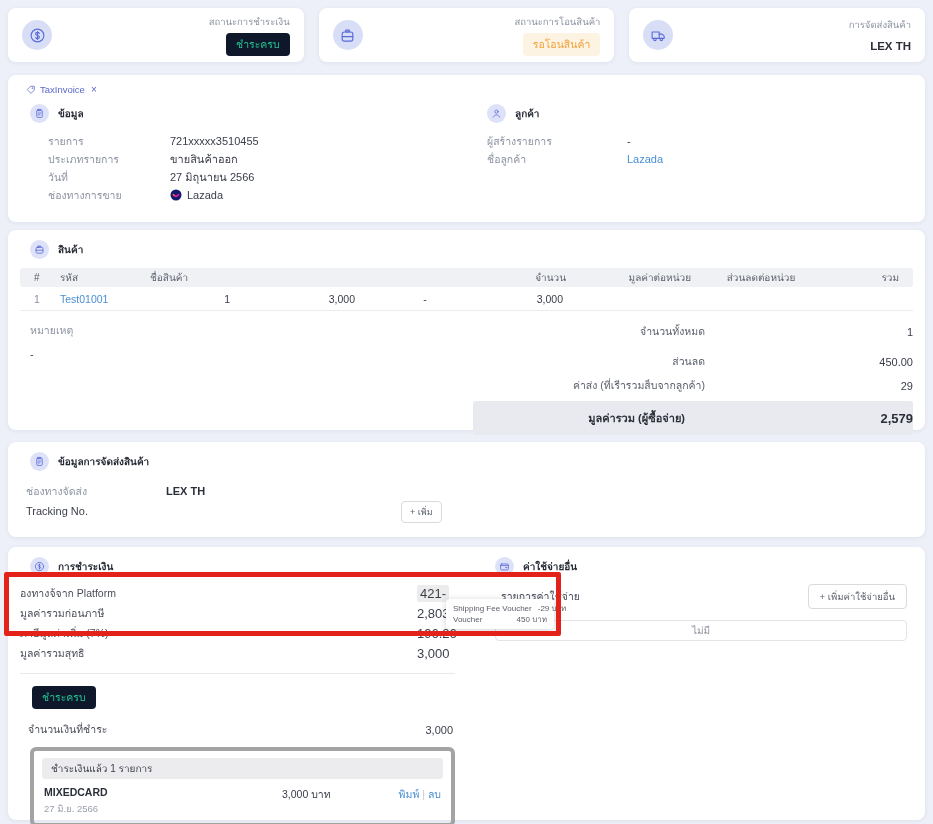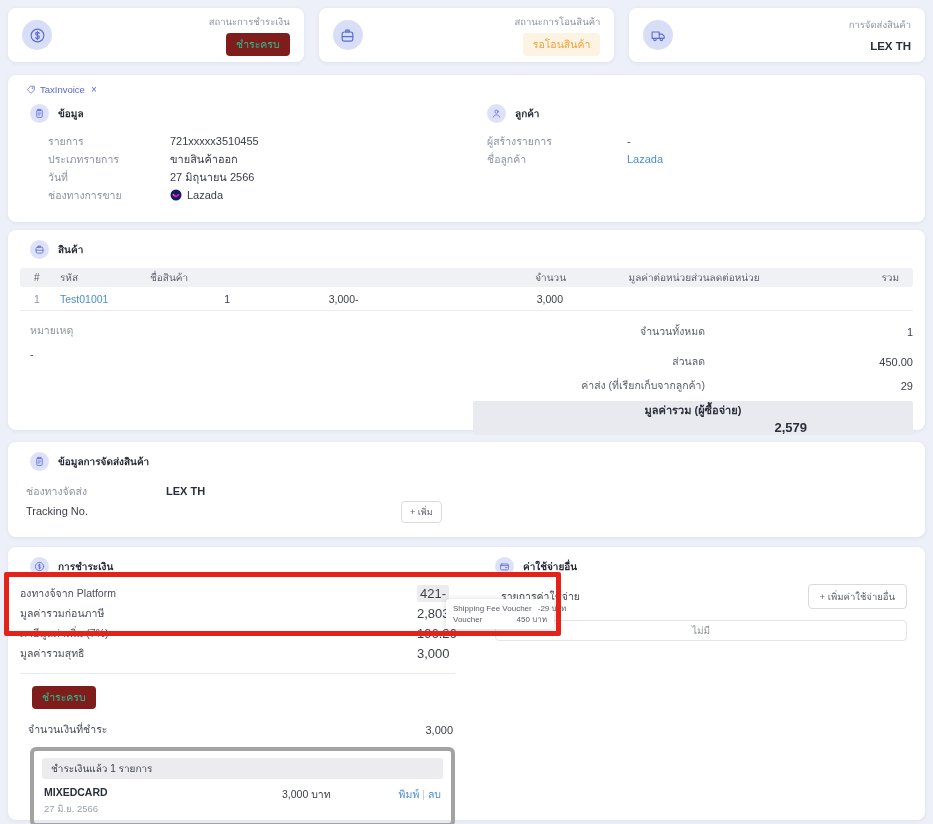--- a/index.html
+++ b/index.html
@@ -17,21 +17,21 @@
     box-shadow:0 1px 4px rgba(30,40,90,.07);
   }
   
   .status-row { display:flex; gap:15px; }
   .status-card { flex:1; height:54px; display:flex; align-items:center; justify-content:space-between; padding:0 14px; }
   .icon-circle { width:30px; height:30px; border-radius:50%; background:#d9def7; display:flex; align-items:center; justify-content:center; flex:none; }
   .icon-circle svg { width:17px; height:17px; stroke:#5a6bd8; fill:none; stroke-width:1.6; stroke-linecap:round; stroke-linejoin:round; }
   .status-right { text-align:right; }
   .status-title { font-size:9.5px; color:#8b91a0; margin-bottom:4px; }
   .badge { display:inline-block; font-size:10.5px; padding:3px 10px; border-radius:4px; }
-  .badge.mint { background:#7f1d1d; color:#21c493; }
+  .badge.mint { background:#0f172a; color:#21c493; }
   .badge.orange { background:#fdf3e2; color:#f0a23c; }
   .plain-value { font-size:11.5px; font-weight:bold; color:#2b2f3a; }
   
   .sec-header { display:flex; align-items:center; gap:9px; }
   .sec-icon { width:19px; height:19px; border-radius:50%; background:#dde2f9; display:flex; align-items:center; justify-content:center; flex:none; }
   .sec-icon svg { width:11px; height:11px; stroke:#5a6bd8; fill:none; stroke-width:1.8; stroke-linecap:round; stroke-linejoin:round; }
   .sec-title { font-size:10px; font-weight:bold; color:#262b35; }
   .lbl { font-size:10.5px; color:#8d93a2; }
   .val { font-size:11px; color:#3a3e49; }
   a.link { color:#4a8fd4; text-decoration:none; }
@@ -49,34 +49,34 @@
   .col-left .kv-row .lbl { width:122px; }
   .col-right .kv-row .lbl { width:140px; }
   .lazada-chip { display:flex; align-items:center; gap:5px; }
   .lazada-chip svg { width:12px; height:12px; }
   
   .products-card { margin-top:8px; height:200px; padding:10px 12px; }
   .tbl-head { display:flex; align-items:center; height:19px; background:#f0f1f4; border-radius:3px; margin-top:9px; padding:0 14px; font-size:10px; color:#5b606c; }
   .tbl-row  { display:flex; align-items:center; height:24px; padding:0 14px; font-size:10.5px; border-bottom:1px solid #ececf0; }
   .c-num { width:26px; } .c-code { width:90px; } .c-name { flex:1; }
   .c-qty { width:80px; text-align:right; } .c-unit { width:125px; text-align:right; }
-  .c-disc { width:140px; text-align:left; } .c-total { width:68px; text-align:right; }
+  .c-disc { width:140px; text-align:center; } .c-total { width:68px; text-align:right; }
   .row-idx { color:#8d93a2; }
   .summary-wrap { display:flex; margin-top:11px; }
   .note-block .lbl { display:block; }
   .note-block .val { display:block; margin-top:9px; }
   .summary { width:440px; margin-left:auto; }
   .s-row { display:flex; align-items:center; height:19px; margin-bottom:5px; }
   .s-row .lbl { flex:1; text-align:right; color:#5b606c; }
   .s-row .val { width:208px; text-align:right; }
   .s-row.first { margin-bottom:11px; }
   .s-total { display:flex; align-items:center; height:34px; background:#e8eaef; border-radius:2px; margin-top:6px; }
   .s-total .lbl { flex:1; text-align:right; font-weight:bold; font-size:11px; color:#2b2f3a; }
   .s-total .val { width:228px; text-align:right; font-weight:bold; font-size:13px; color:#2b2f3a; padding-right:0; }
-  .s-total { padding-right:0;flex-direction:column; }
+  .s-total { padding-right:0; }
   
   .shipping-card { margin-top:12px; height:95px; padding:10px 12px; }
   .ship-rows { margin-top:10px; }
   .ship-row { display:flex; align-items:center; height:20px; padding-left:6px; position:relative; }
   .ship-row .lbl { width:140px; }
   .ship-row .val { font-weight:bold; color:#2b2f3a; }
   .btn-add { position:absolute; left:381px; top:0; border:1px solid #d8dade; background:#fff; border-radius:4px; font-size:9px; color:#5b606c; padding:3px 8px; cursor:pointer; font-family:inherit; }
   
   .payfees-card { margin-top:10px; height:273px; padding:10px 12px; display:flex; align-items:flex-start; }
   .pay-col { width:435px; flex:none; }
@@ -275,21 +275,21 @@
       <div class="summary">
         <div class="s-row first">
           <span class="lbl">จำนวนทั้งหมด</span>
           <span class="val">1</span>
         </div>
         <div class="s-row">
           <span class="lbl">ส่วนลด</span>
           <span class="val">450.00</span>
         </div>
         <div class="s-row">
-          <span class="lbl">ค่าส่ง (ที่เรียกเก็บจากลูกค้า)</span>
+          <span class="lbl">ค่าส่ง (ที่เรีารวมส็บจากลูกค้า)</span>
           <span class="val">29</span>
         </div>
         <div class="s-total">
           <span class="lbl">มูลค่ารวม (ผู้ซื้อจ่าย)</span>
           <span class="val">2,579</span>
         </div>
       </div>
     </div>
   </div>
 

